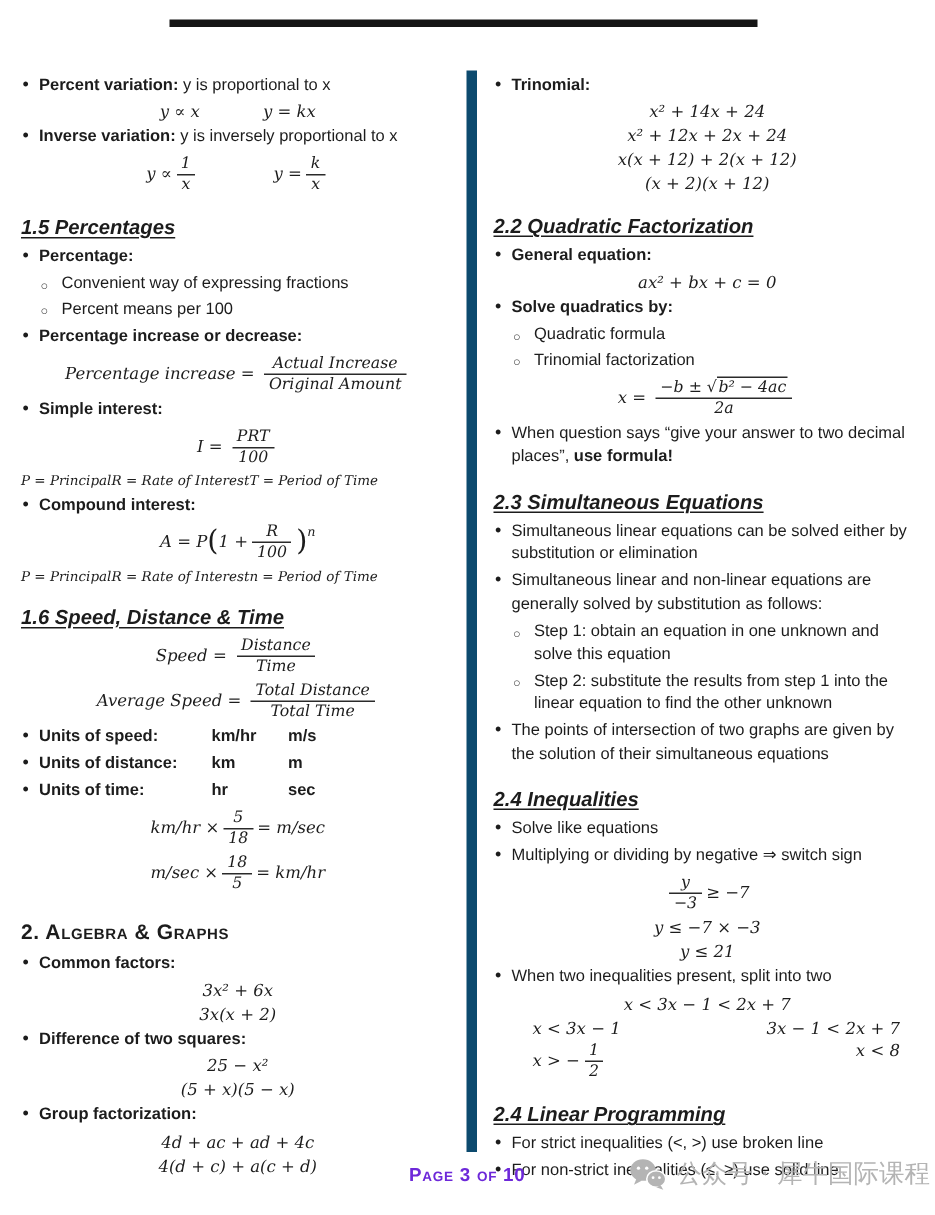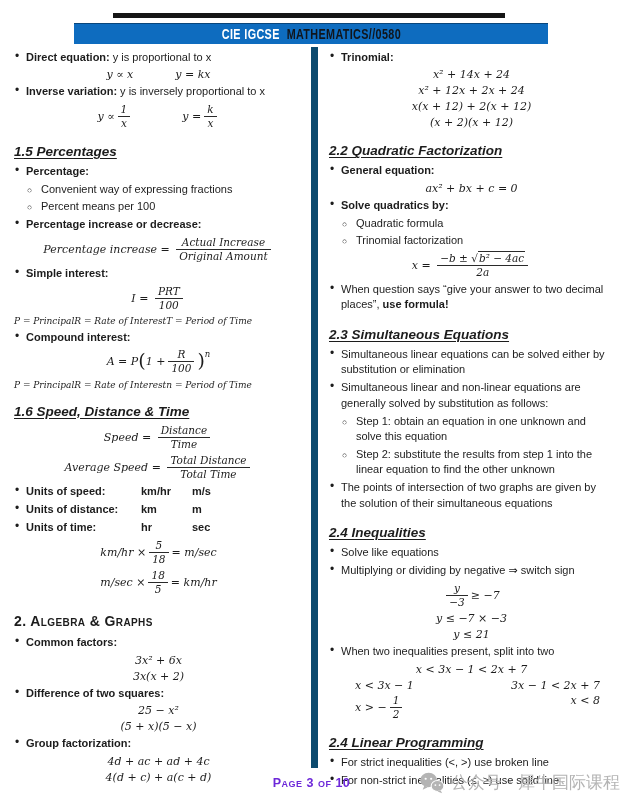--- a/index.html
+++ b/index.html
@@ -52,33 +52,27 @@
   .watermark { position:absolute; right:3px; top:3px; display:flex; align-items:center; gap:6px; color:#b4b4b4; font-size:17px; font-family:"DejaVu Sans", sans-serif; }
   .wechat { width:26px; height:22px; }
 </style>
 </head>
 <body>
 
 <div class="page">
 
   <div class="top-bar"></div>
 
-  <div class="banner">
-    <span class="banner-text">
-      <span class="bt-white">CIE IGCSE</span>
-      <span class="bt-black">MATHEMATICS//0580</span>
-    </span>
-  </div>
 
   <div class="columns">
 
     <div class="col col-left">
 
       <div class="bullet">
-        <span class="b">Direct equation:</span><span>y is proportional to x</span>
+        <span class="b">Percent variation:</span><span>y is proportional to x</span>
       </div>
       <div class="math">
         <span>y ∝ x</span><span class="gap"></span><span>y = kx</span>
       </div>
 
       <div class="bullet">
         <span class="b">Inverse variation:</span><span>y is inversely proportional to x</span>
       </div>
       <div class="math">
         <span>y ∝</span><span class="frac">

